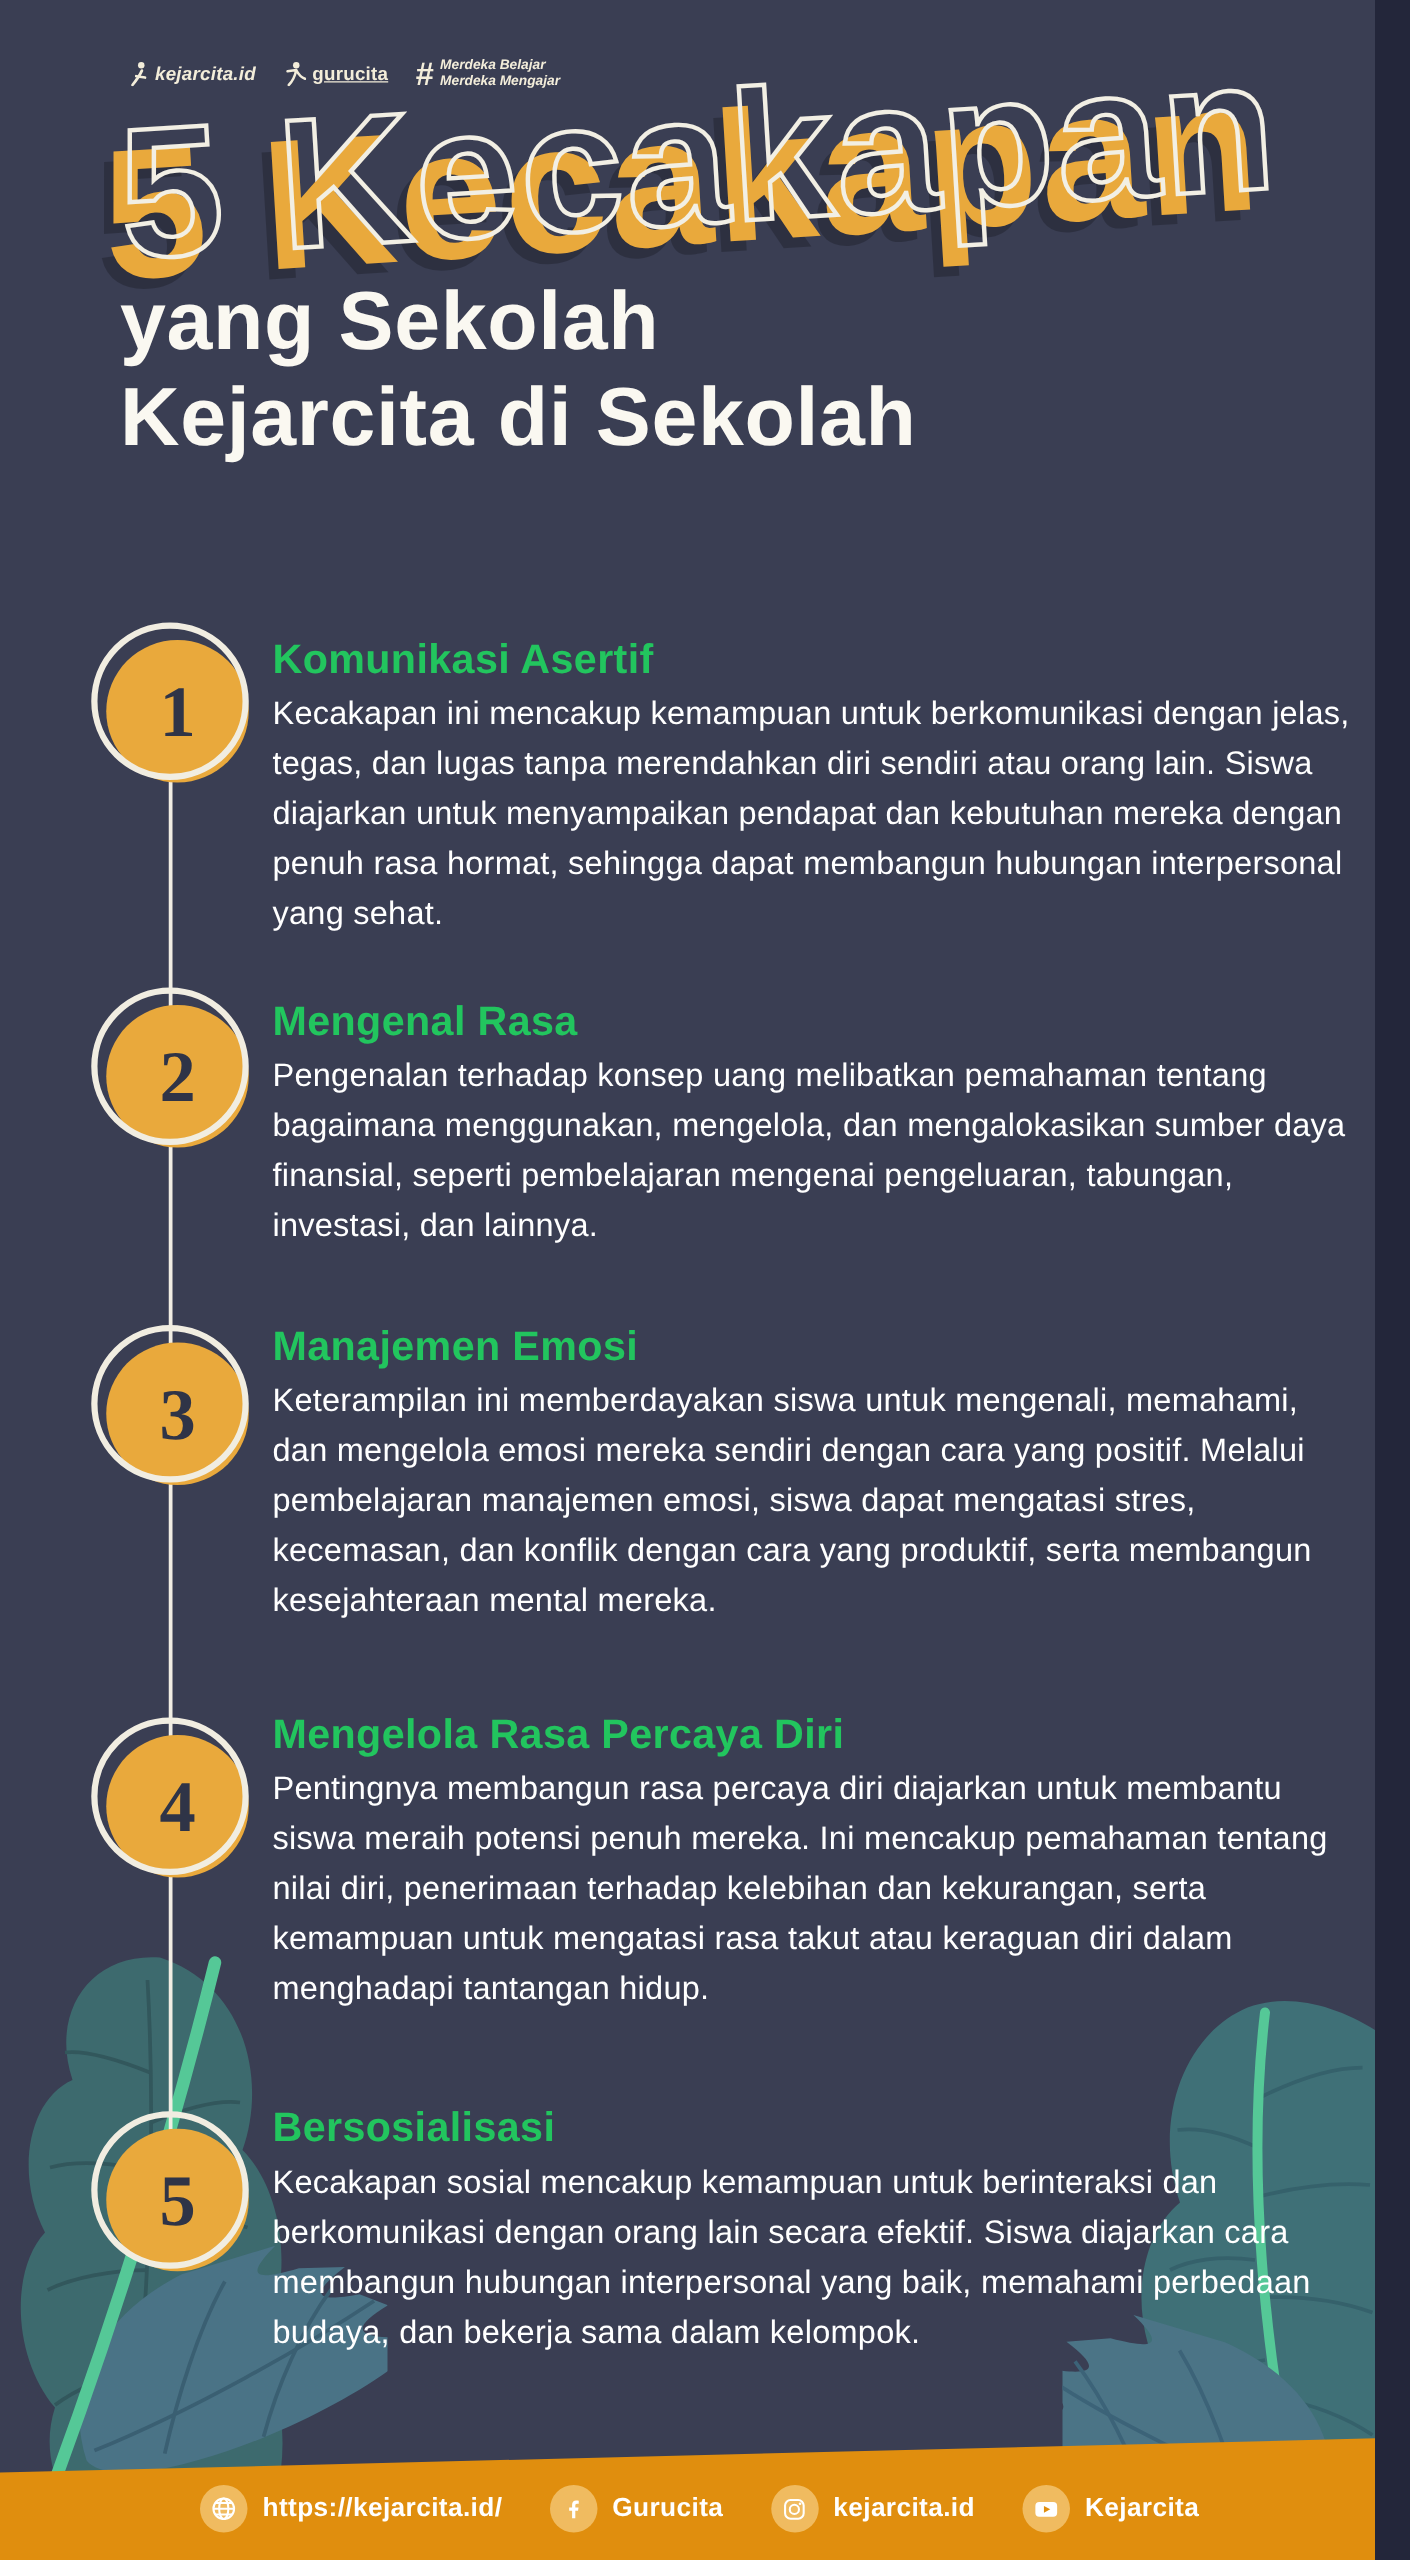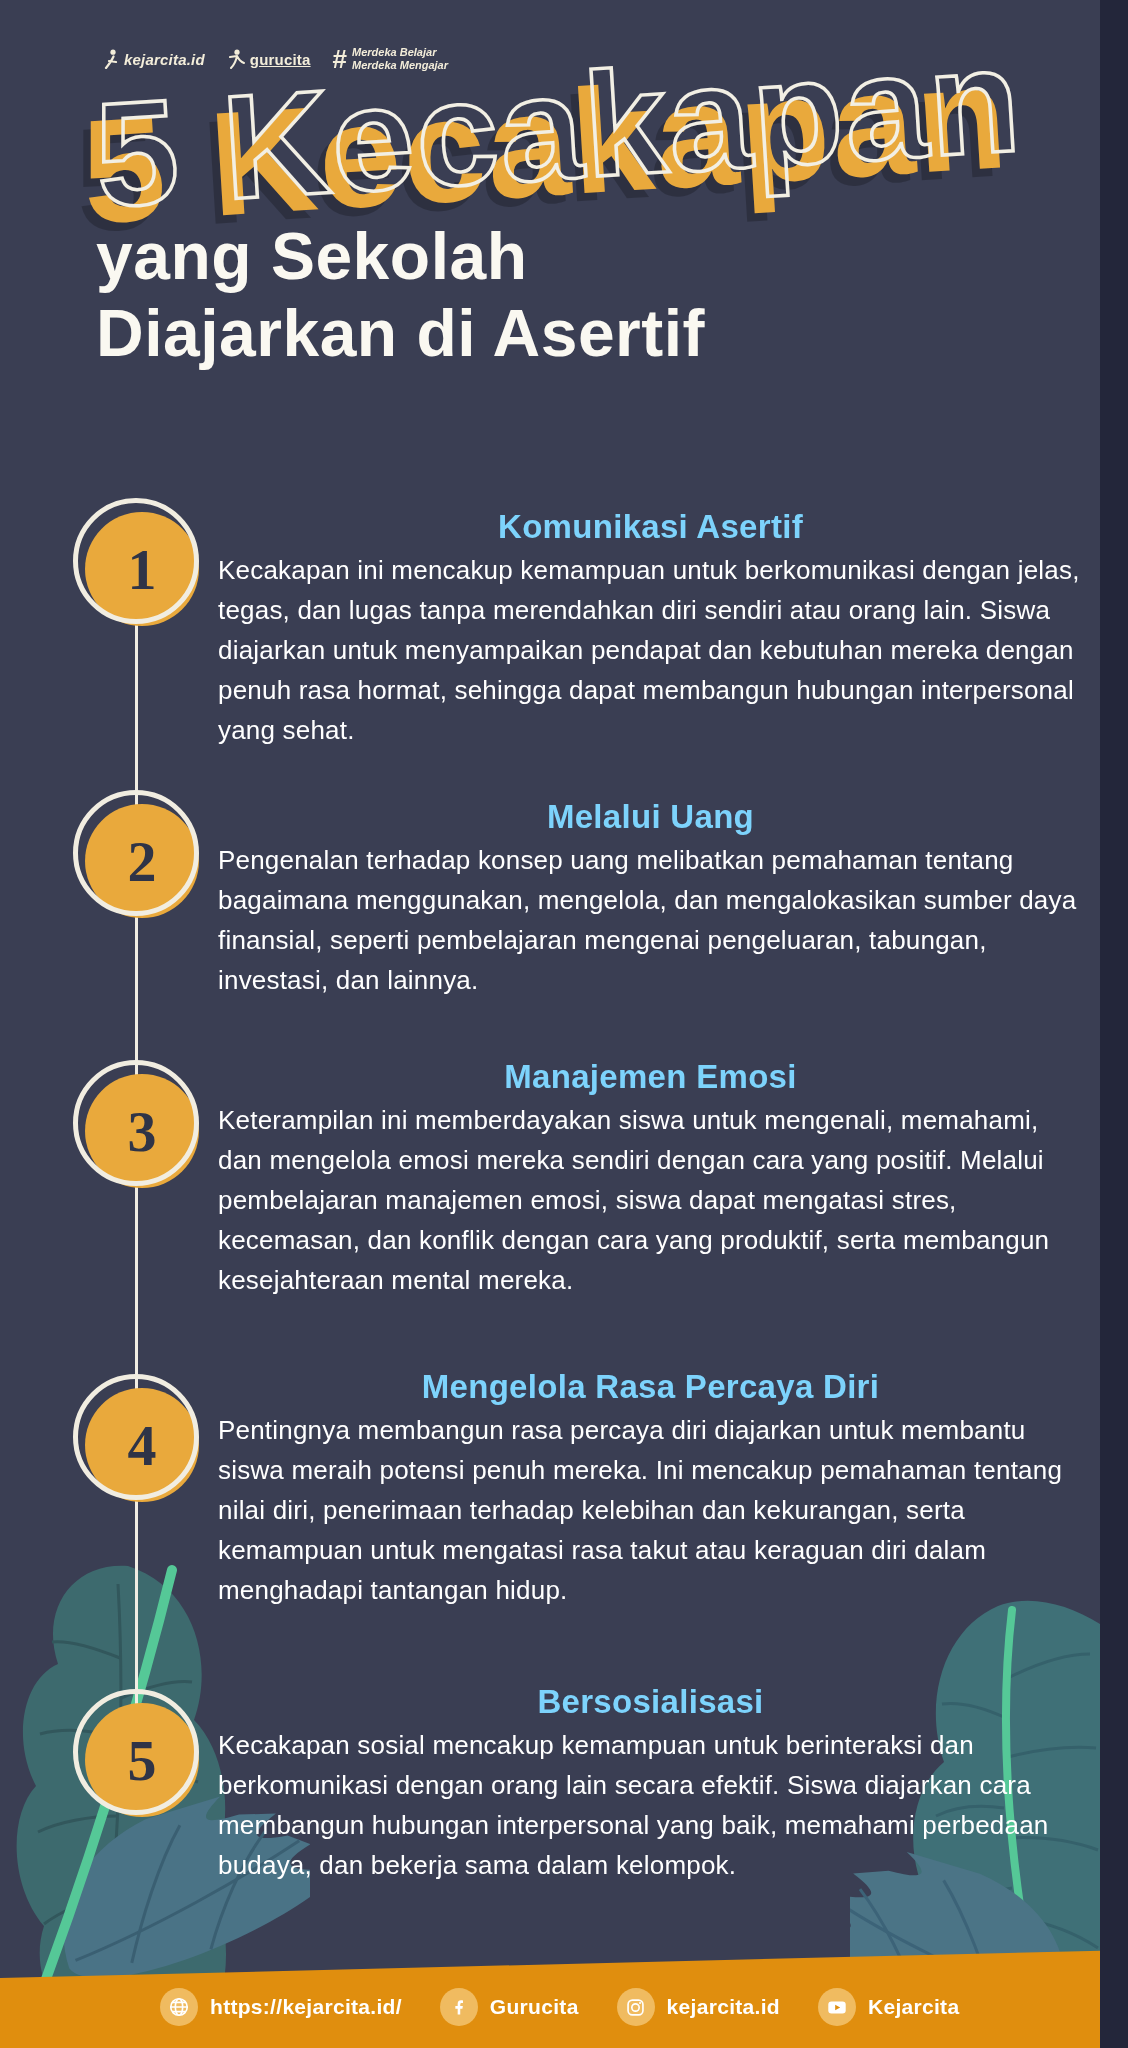--- a/index.html
+++ b/index.html
@@ -34,21 +34,21 @@
 
   
   .item{position:absolute;left:0;width:1128px;z-index:5;}
   .badge{position:absolute;left:73px;width:128px;height:128px;}
   .badge-yellow{position:absolute;left:12px;top:14px;width:114px;height:114px;border-radius:50%;
                 background:#e9a93c;display:flex;align-items:center;justify-content:center;
                 font-family:"Liberation Serif",serif;font-weight:bold;font-size:58px;color:#2f3447;}
   .badge-ring{position:absolute;left:0;top:0;width:116px;height:116px;border:5px solid #f1ede1;
               border-radius:50%;}
   .content{margin-left:218px;max-width:865px;padding-top:6px;}
-  .content h2{margin:0 0 2px 0;font-size:33px;line-height:42px;color:#7dd3fc;letter-spacing:.3px;text-align:center;}
+  .content h2{margin:0 0 2px 0;font-size:33px;line-height:42px;color:#22c55e;letter-spacing:.3px;}
   .content p{margin:0;font-size:26px;line-height:40px;color:#ffffff;letter-spacing:.2px;}
 
   
   .deco{position:absolute;z-index:1;}
 
   
   .footer{position:absolute;left:0;top:1940px;width:1128px;height:108px;background:#e08e0e;
           clip-path:polygon(0 38px,100% 10px,100% 108px,0 108px);z-index:10;}
   .footer-row{position:absolute;left:160px;top:48px;display:flex;align-items:flex-end;gap:38px;}
   .f-item{display:flex;align-items:center;gap:12px;cursor:pointer;}
@@ -133,21 +133,21 @@
   <div class="title-wrap">
     <svg class="title-svg" width="1060" height="214" viewBox="0 0 1060 214">
       <text class="t-shadow" x="0" y="160">5 Kecakapan</text>
       <text class="t-fill" x="8" y="152">5 Kecakapan</text>
       <text class="t-outline" x="22" y="136">5 Kecakapan</text>
     </svg>
   </div>
 
   <h1 class="subtitle" style="margin:0;">
     <div>yang Sekolah</div>
-    <div>Diajarkan di Asertif</div>
+    <div>Kejarcita di Sekolah</div>
   </h1>
 
   <div class="timeline"></div>
 
   <section class="item" style="top:500px">
     <div class="badge" style="top:-2px">
       <div class="badge-yellow">1</div>
       <div class="badge-ring"></div>
     </div>
     <div class="content">
@@ -155,21 +155,21 @@
       <p>Kecakapan ini mencakup kemampuan untuk berkomunikasi dengan jelas, tegas, dan lugas tanpa merendahkan diri sendiri atau orang lain. Siswa diajarkan untuk menyampaikan pendapat dan kebutuhan mereka dengan penuh rasa hormat, sehingga dapat membangun hubungan interpersonal yang sehat.</p>
     </div>
   </section>
 
   <section class="item" style="top:790px">
     <div class="badge" style="top:0px">
       <div class="badge-yellow">2</div>
       <div class="badge-ring"></div>
     </div>
     <div class="content">
-      <h2>Melalui Uang</h2>
+      <h2>Mengenal Rasa</h2>
       <p>Pengenalan terhadap konsep uang melibatkan pemahaman tentang bagaimana menggunakan, mengelola, dan mengalokasikan sumber daya finansial, seperti pembelajaran mengenai pengeluaran, tabungan, investasi, dan lainnya.</p>
     </div>
   </section>
 
   <section class="item" style="top:1050px">
     <div class="badge" style="top:10px">
       <div class="badge-yellow">3</div>
       <div class="badge-ring"></div>
     </div>
     <div class="content">

